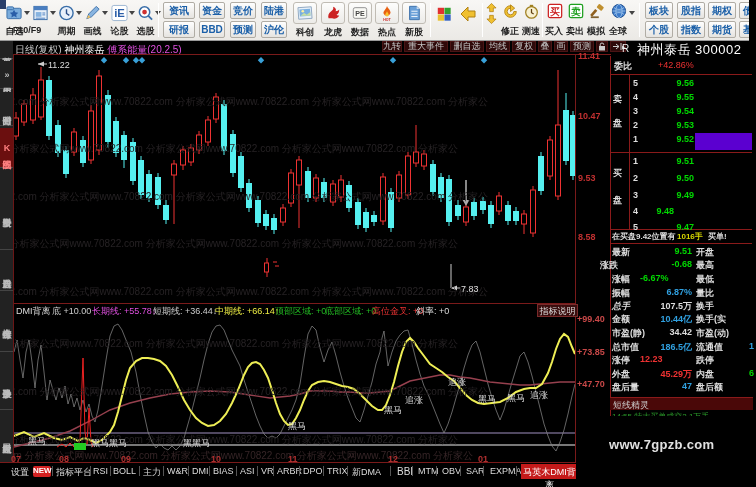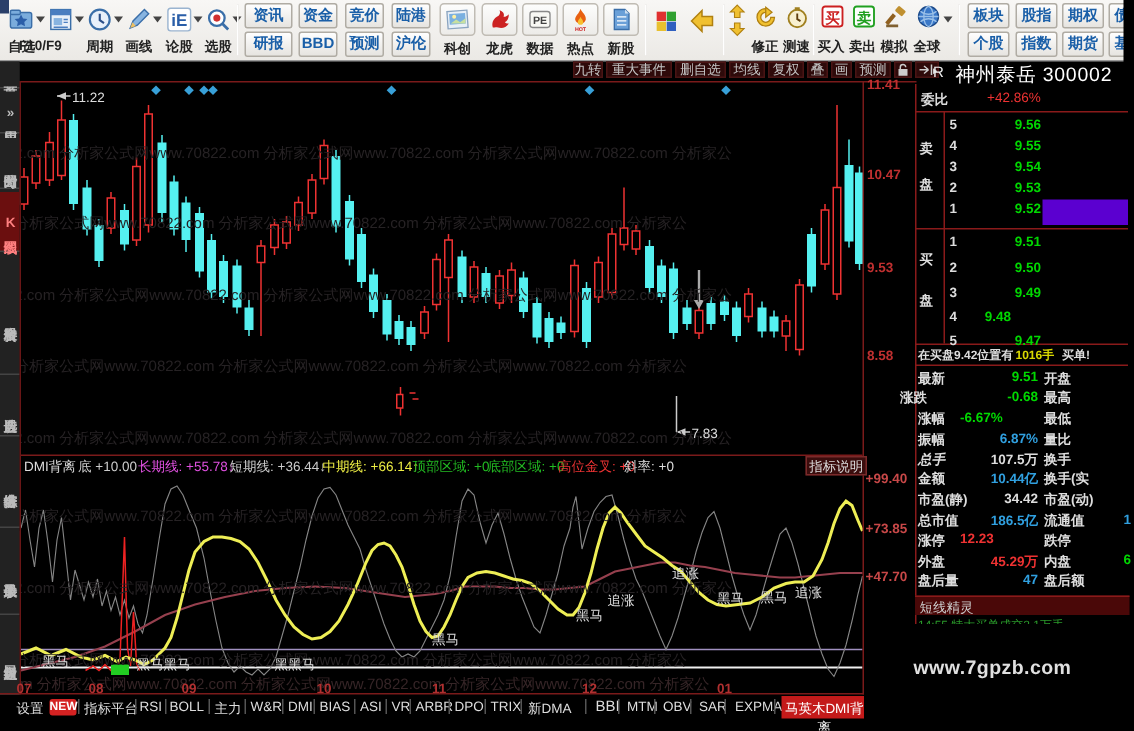--- a/index.html
+++ b/index.html
@@ -331,20 +331,21 @@
       <div class="tbtn" style="left:739px;top:2px;width:28px">债券</div>
       <div class="tbtn" style="left:739px;top:21px;width:28px">基金</div>
       <div style="position:absolute;left:158px;top:3px;width:1px;height:34px;background:#cfccc5;border-right:1px solid #fff"></div>
       <div style="position:absolute;left:430px;top:3px;width:1px;height:34px;background:#cfccc5;border-right:1px solid #fff"></div>
       <div style="position:absolute;left:482px;top:3px;width:1px;height:34px;background:#cfccc5;border-right:1px solid #fff"></div>
       <div style="position:absolute;left:542px;top:3px;width:1px;height:34px;background:#cfccc5;border-right:1px solid #fff"></div>
       <div style="position:absolute;left:639px;top:3px;width:1px;height:34px;background:#cfccc5;border-right:1px solid #fff"></div>
     </div>
 <div style="position:absolute;left:0;top:0;width:6px;height:9px;background:#2a3f6a"></div>
 <div style="position:absolute;left:749px;top:0;width:7px;height:42px;background:#000"></div>
+<div style="position:absolute;left:15px;top:43px;color:#ccc;font-size:10px;white-space:nowrap">日线(复权) <span style="color:#fff">神州泰岳</span> <span style="color:#e050e0">傅系能量(20.2.5)</span></div>
 <div class="r2b" style="left:382px;width:20px">九转</div>
     <div class="r2b" style="left:404px;width:44px">重大事件</div>
     <div class="r2b" style="left:450px;width:34px">删自选</div>
     <div class="r2b" style="left:486px;width:24px">均线</div>
     <div class="r2b" style="left:512px;width:24px">复权</div>
     <div class="r2b" style="left:538px;width:14px">叠</div>
     <div class="r2b" style="left:554px;width:14px">画</div>
     <div class="r2b" style="left:570px;width:24px">预测</div>
     <div class="r2b" style="left:596px;width:12px"><svg width="10" height="9" viewBox="0 0 10 9">
         <rect x="2" y="4" width="6" height="4.5" fill="#ccc"></rect>

